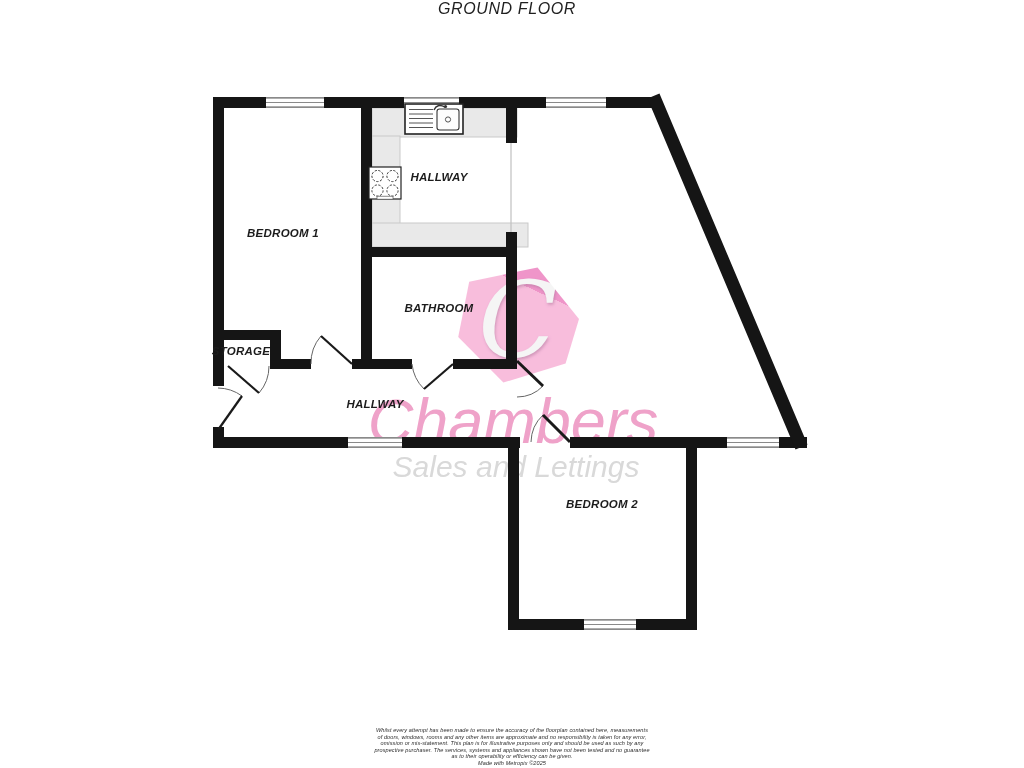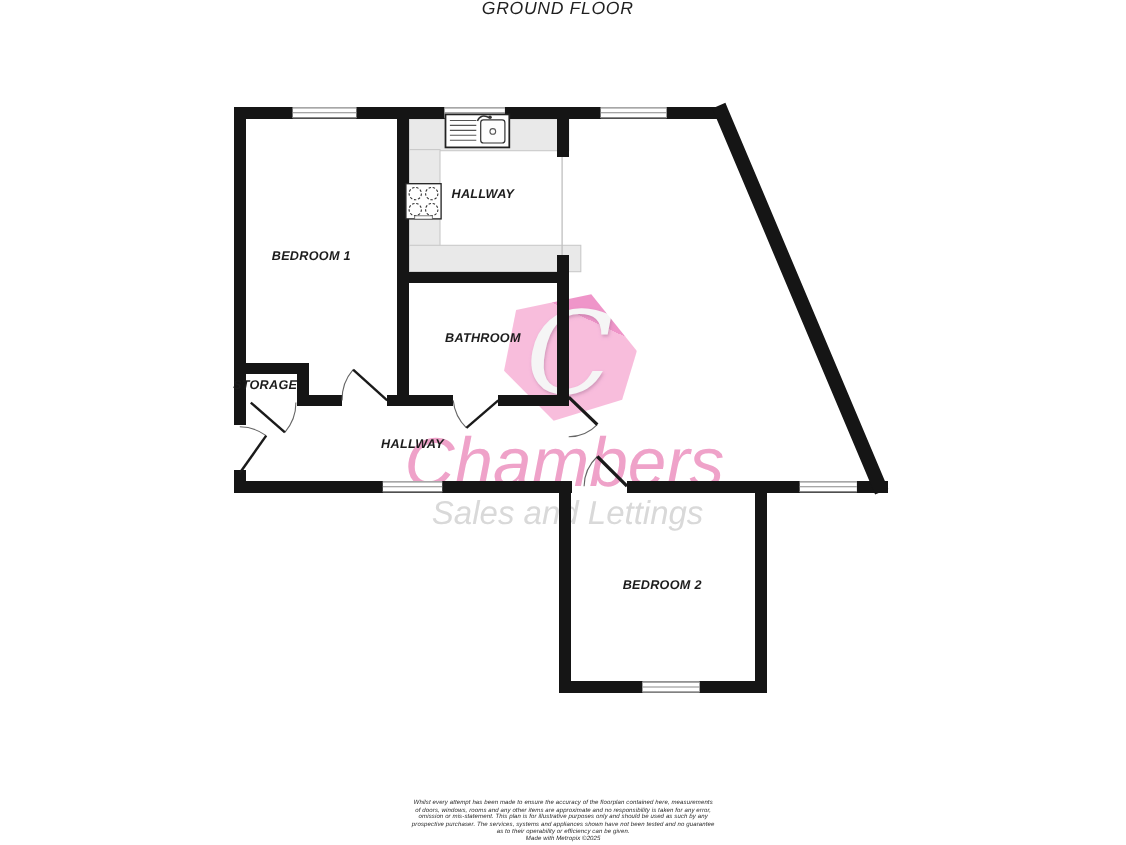--- a/index.html
+++ b/index.html
@@ -36,21 +36,21 @@
   .room-label{
     position:absolute;transform:translate(-50%,-50%);
     font-size:11.5px;font-weight:bold;letter-spacing:.25px;color:#1c1c1c;
     white-space:nowrap;z-index:4;
   }
   .lbl-bedroom1{left:283px;top:233px;}
   .lbl-kitchen{left:439px;top:177px;}
   .lbl-bathroom{left:439px;top:308px;}
   .lbl-storage{left:229px;top:351px;margin-left:12px;}
   .lbl-hallway{left:375px;top:404px;}
-  .lbl-bedroom2{left:602px;top:532px;}
+  .lbl-bedroom2{left:602px;top:504px;}
   
   .disclaimer{
     position:absolute;left:0;right:0;top:727px;text-align:center;z-index:5;
     font-size:5.5px;line-height:1.2;color:#2a2a2a;letter-spacing:.1px;
   }
   .disclaimer div{white-space:nowrap;}
 </style>
 </head>
 <body>
 

